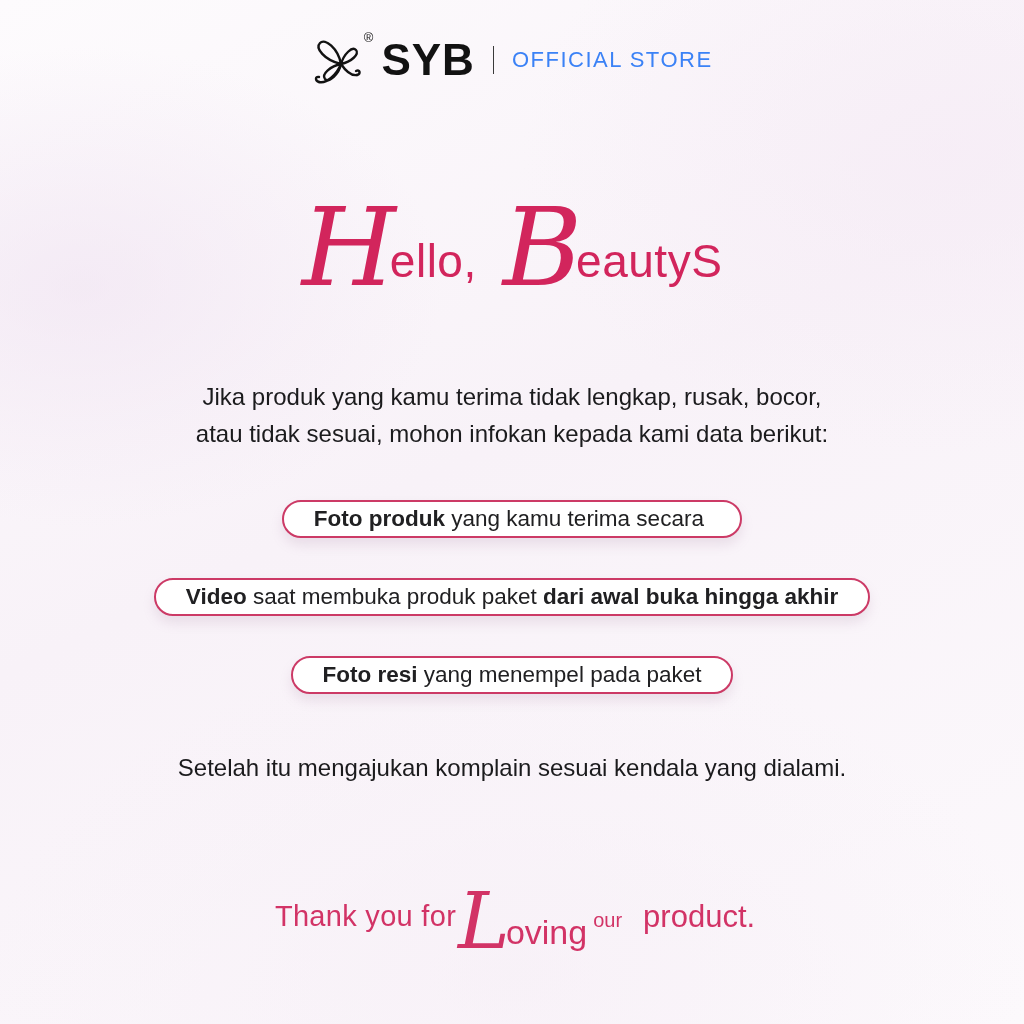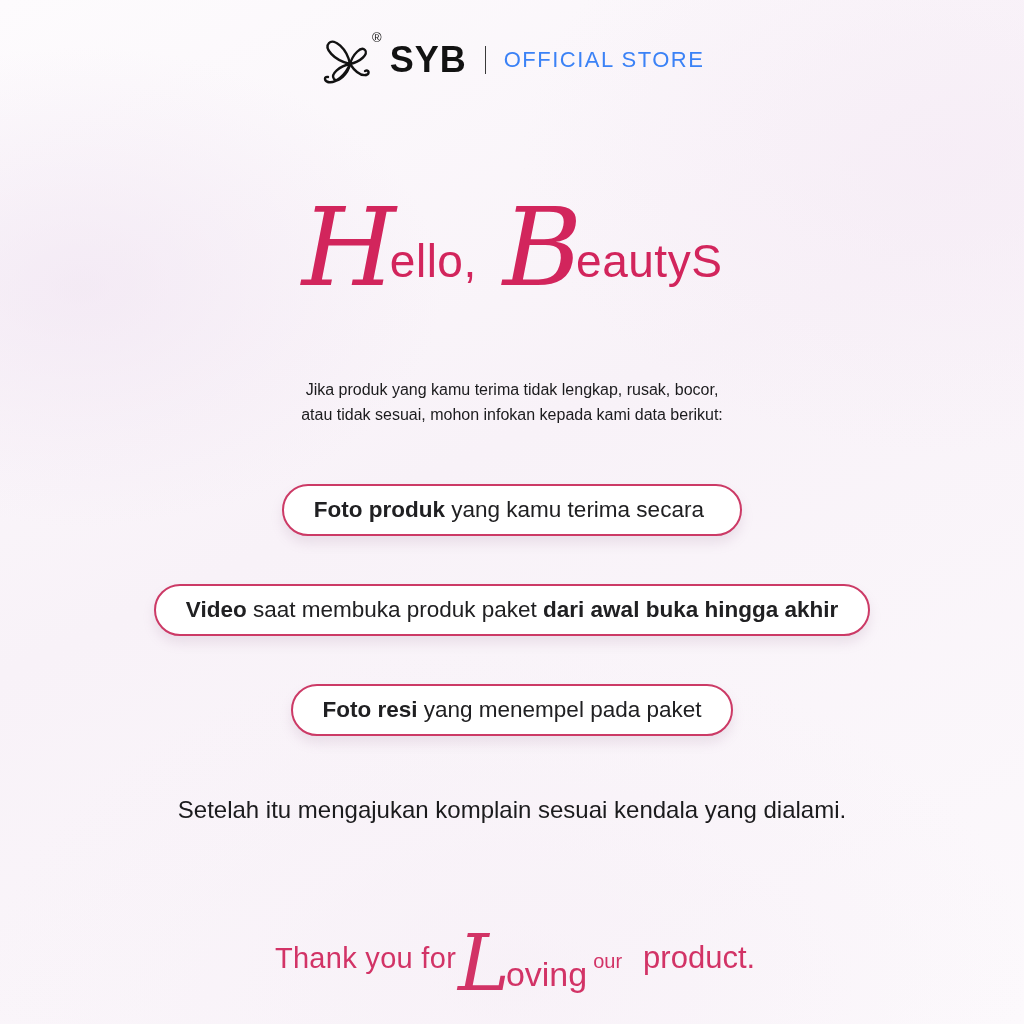--- a/index.html
+++ b/index.html
@@ -41,21 +41,21 @@
   }
   .logo-mark svg { display: block; }
   .reg-mark {
     position: absolute;
     top: -4px;
     right: -6px;
     font-size: 13px;
     color: #121212;
   }
   .brand-name {
-    font-size: 36px;
+    font-size: 44px;
     font-weight: 700;
     letter-spacing: 1px;
     color: #121212;
   }
   .header-sep {
     width: 1px;
     height: 28px;
     background: #3a3a3a;
     margin: 0 4px;
   }
@@ -88,47 +88,46 @@
     font-size: 46px;
     font-weight: 500;
     letter-spacing: 0.5px;
   }
   .greeting .word-gap { width: 26px; }
 
   
   .intro {
     margin-top: 62px;
     text-align: center;
-    font-size: 16px;
+    font-size: 24px;
     line-height: 1.55;
     color: #1b1b1d;
   }
 
   
   .pills {
     margin-top: 48px;
     display: flex;
     flex-direction: column;
     align-items: center;
     gap: 40px;
   }
   .pill {
     background: #ffffff;
     border: 2px solid #cc3a66;
     border-radius: 28px;
-    height: 52px;
+    height: 38px;
     display: flex;
     align-items: center;
     padding: 0 30px;
     font-size: 22.5px;
     color: #202022;
     white-space: nowrap;
     box-shadow: 0 7px 12px rgba(168,128,160,0.18);
     box-sizing: border-box;
-    margin-top: 8px;
   }
   .pill b { font-weight: 700; }
   .pill span { white-space: pre; }
 
   
   .outro {
     margin-top: 60px;
     text-align: right;
     font-size: 24px;
     color: #1b1b1d;

